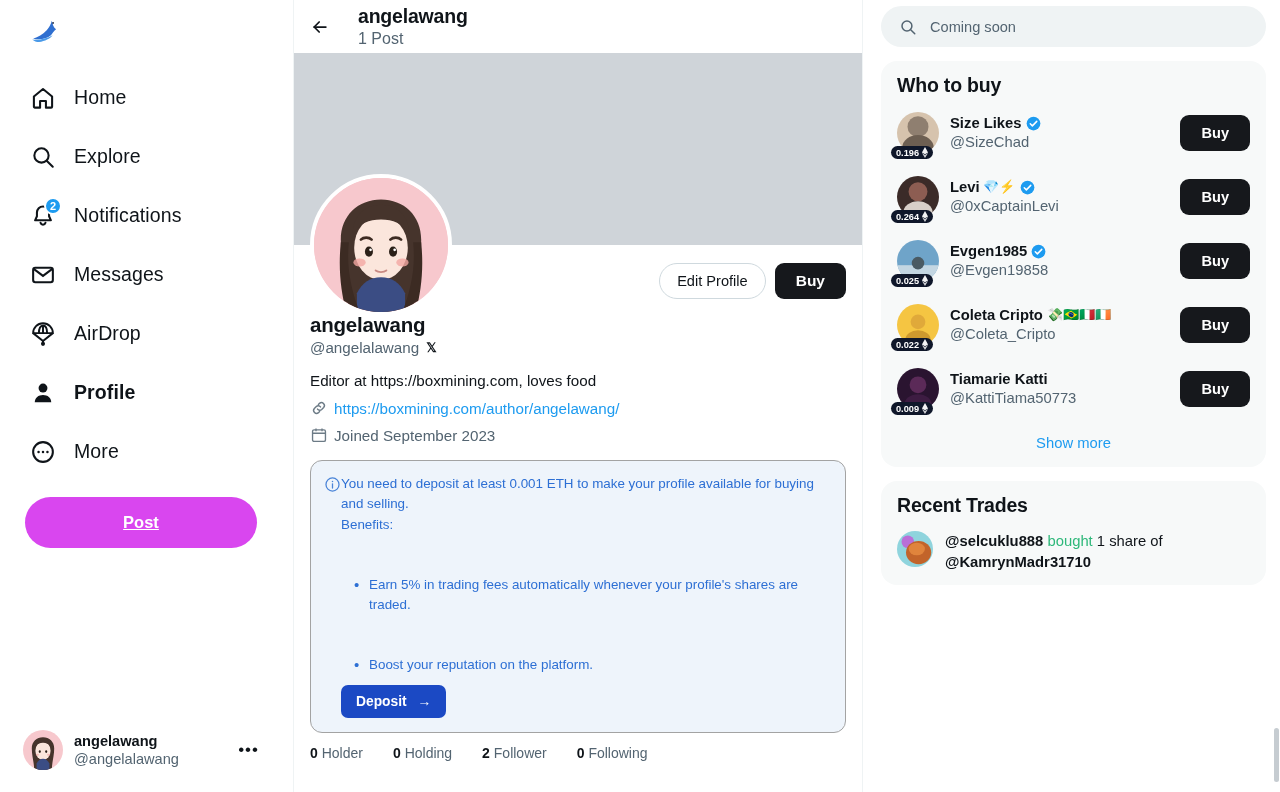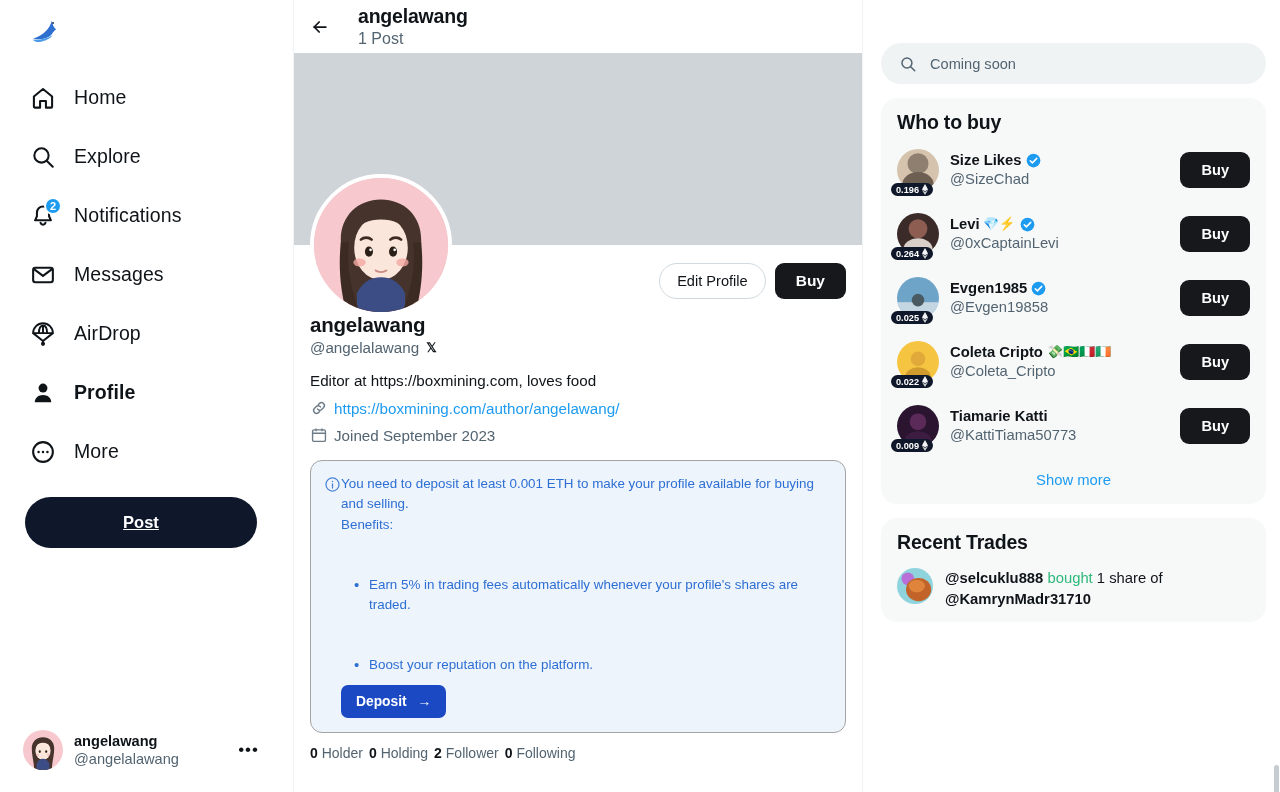--- a/index.html
+++ b/index.html
@@ -38,21 +38,21 @@
     min-width: 18px; height: 18px; padding: 0 4px;
     background: #1d9bf0; color: #fff;
     border-radius: 9999px;
     font-size: 11px; font-weight: 700;
     display: flex; align-items: center; justify-content: center;
     border: 2px solid #fff;
   }
   .post-btn {
     margin: 16px 8px 8px 7px;
     height: 51px; width: 232px;
-    background: #0f172a; color: #fff;
+    background: #d946ef; color: #fff;
     border: none; border-radius: 9999px;
     font-size: 16.5px; font-weight: 700;
     font-family: inherit; cursor: pointer; text-decoration: underline;
   }
 
   .account {
     position: absolute; left: 12px; bottom: 10px;
     width: 258px; height: 64px;
     display: flex; align-items: center; gap: 11px;
     padding: 0 11px; border-radius: 9999px; cursor: pointer;
@@ -126,42 +126,42 @@
   .notice-body li::before {
     content: "•"; position: absolute; left: 13px; top: -1px; font-size: 15px;
   }
   .deposit-btn {
     margin-top: 10px; height: 33px; padding: 0 15px;
     background: #1b49c4; color: #fff; border: none; border-radius: 7px;
     font-size: 13.8px; font-weight: 700; font-family: inherit; cursor: pointer;
     display: inline-flex; align-items: center; gap: 11px;
   }
 
-  .stats { display: flex; gap: 6px; margin-top: 12px; font-size: 14px; padding-bottom: 2px; }
+  .stats { display: flex; gap: 30px; margin-top: 12px; font-size: 14px; padding-bottom: 2px; }
   .stat { color: #536471; cursor: pointer; }
   .stat b { color: #0f1419; font-weight: 700; }
 
   .tabs { display: flex; margin-top: 14px; border-bottom: 1px solid #eff3f4; }
   .tab {
     flex: 1; text-align: center; height: 53px;
     display: flex; align-items: center; justify-content: center;
     font-size: 14.8px; color: #536471; font-weight: 600;
     position: relative; cursor: pointer;
   }
   .tab.active { color: #0f1419; font-weight: 700; }
   .tab.active::after {
     content: ""; position: absolute; bottom: 0; left: 50%; transform: translateX(-50%);
     width: 56px; height: 4px; background: #1d9bf0; border-radius: 9999px;
   }
 
   
   .right {
     width: 417px; flex: 0 0 417px;
     padding: 6px 14px 18px 18px;
-    position: relative; overflow: hidden; margin-top: 37px;
+    position: relative; overflow: hidden;
   }
   .search-box {
     height: 41px; background: #eff3f4; border-radius: 9999px;
     display: flex; align-items: center; gap: 13px; padding: 0 17px;
     border: 1px solid transparent;
   }
   .search-ic { width: 18px; height: 18px; flex: 0 0 18px; display:block; }
   .search-input {
     flex: 1; border: none; outline: none; background: transparent;
     font-size: 14.6px; font-family: inherit; color: #0f1419;

